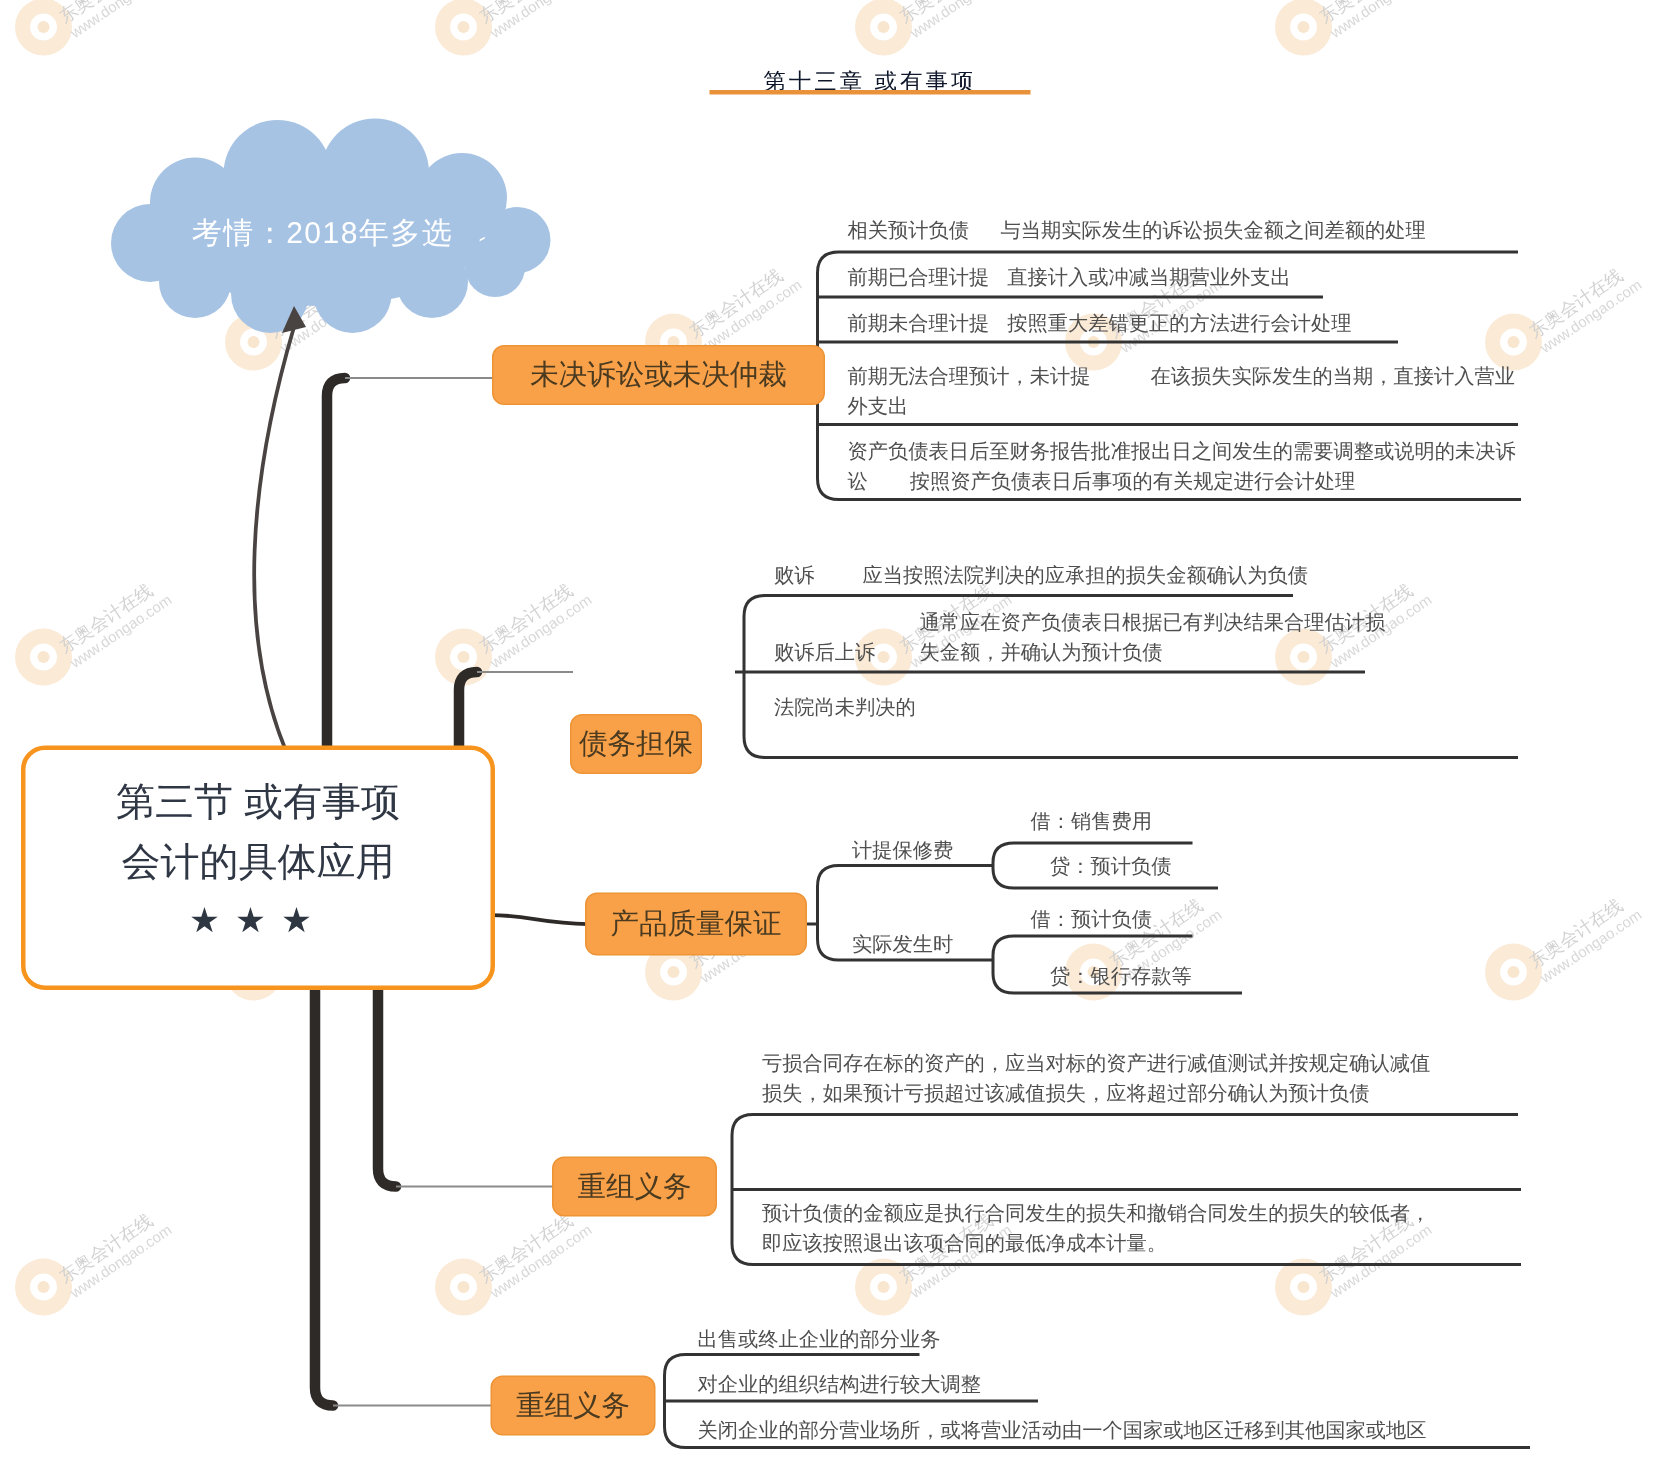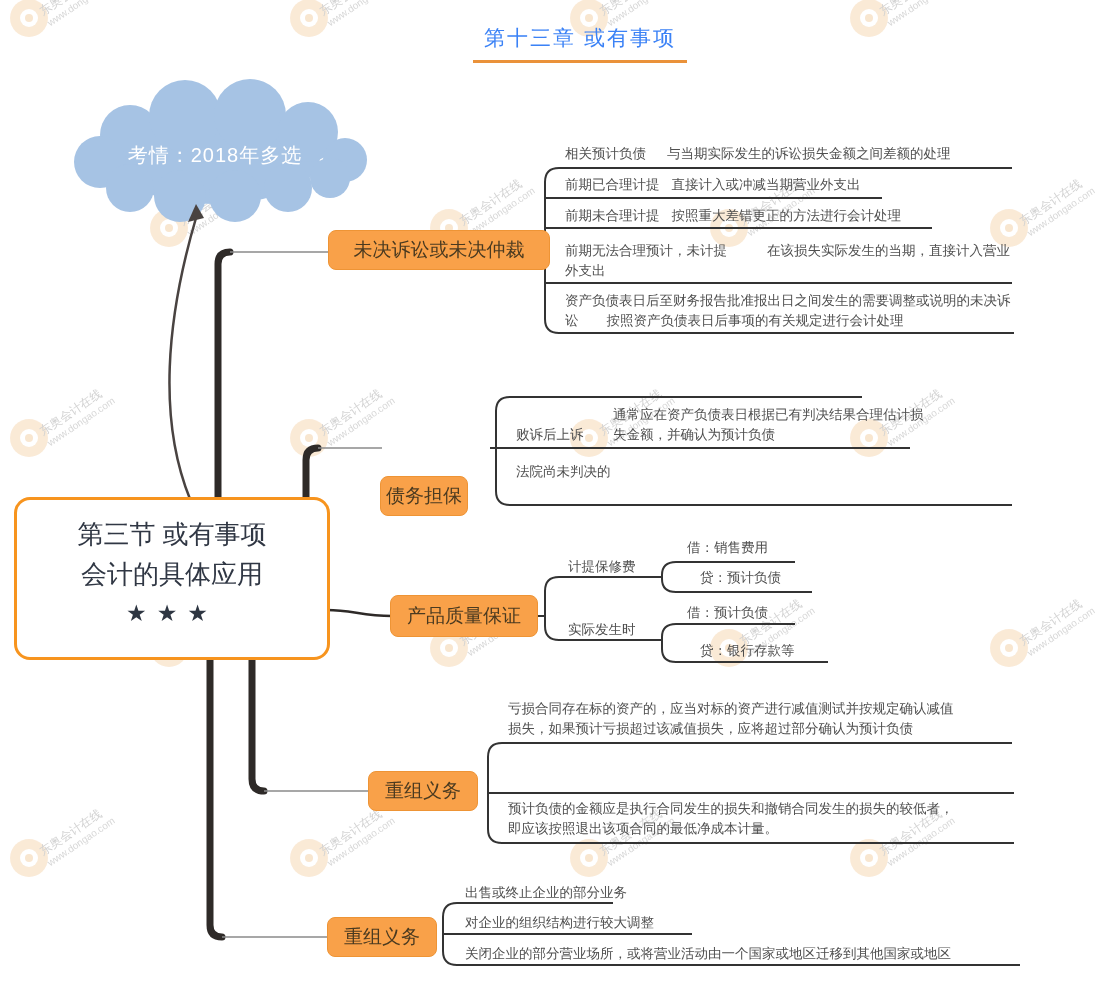--- a/index.html
+++ b/index.html
@@ -11,21 +11,21 @@
            background:#f9e5cd;opacity:.8;}
   .wm-logo .in1{position:absolute;left:10px;top:10px;width:18px;height:18px;border-radius:50%;background:#fff;}
   .wm-logo .in2{position:absolute;left:15px;top:15px;width:8px;height:8px;border-radius:50%;background:#f7e0c4;}
   .wm-text{position:absolute;left:42px;top:18px;transform:rotate(-34deg);transform-origin:left bottom;
            color:#d2d2d2;font-size:12px;line-height:13px;white-space:nowrap;}
   .wm-text .url{font-size:10px;color:#d8d8d8;}
   
   svg.lines{position:absolute;left:0;top:0;z-index:1;}
   .node{position:absolute;z-index:2;}
   
-  .page-title{left:400px;top:24px;width:360px;text-align:center;font-size:21px;color:#3b82f6;
+  .page-title{left:400px;top:45px;width:360px;text-align:center;font-size:15px;color:#0f172a;
               letter-spacing:2px;}
   .title-underline{left:473px;top:60px;width:214px;height:3px;background:#ea923a;}
   
   .cloud-label{left:100px;top:142px;width:230px;text-align:center;font-size:20px;color:#ffffff;letter-spacing:1px;}
   
   .root{left:14px;top:497px;width:310px;height:157px;background:#ffffff;border:3px solid #f7941e;
         border-radius:16px;text-align:center;color:#303744;}
   .root .l{font-size:26px;line-height:40px;}
   .root .l1{margin-top:14px;}
   .root .stars{font-size:23px;line-height:38px;letter-spacing:10px;color:#2e3642;}
@@ -338,20 +338,24 @@
   <div class="t" style="left:565px;top:206px;">
     <span class="lbl">前期未合理计提</span><span style="margin-left:12px">按照重大差错更正的方法进行会计处理</span>
   </div>
   <div class="t wrap" style="left:565px;top:291px;width:452px;">
     <span>资产负债表日后至财务报告批准报出日之间发生的需要调整或说明的未决诉讼</span><span style="margin-left:28px">按照资产负债表日后事项的有关规定进行会计处理</span>
   </div>
   <div class="t wrap" style="left:565px;top:241px;width:452px;">
     <span>前期无法合理预计，未计提</span><span style="margin-left:40px">在该损失实际发生的当期，直接计入营业外支出</span>
   </div>
 
+  <div class="t frow" style="left:516px;top:374px;">
+    <span class="lbl" style="width:59px">败诉</span>
+    <span class="desc" style="white-space:nowrap">应当按照法院判决的应承担的损失金额确认为负债</span>
+  </div>
   <div class="t frow" style="left:516px;top:405px;">
     <span class="lbl" style="width:97px">败诉后上诉</span>
     <span class="desc" style="width:314px">通常应在资产负债表日根据已有判决结果合理估计损失金额，并确认为预计负债</span>
   </div>
   <div class="t frow" style="left:516px;top:462px;">
     <span class="lbl" style="width:124px">法院尚未判决的</span>
   </div>
 
   <div class="t" style="left:568px;top:557px;">计提保修费</div>
   <div class="t" style="left:687px;top:538px;">借：销售费用</div>

